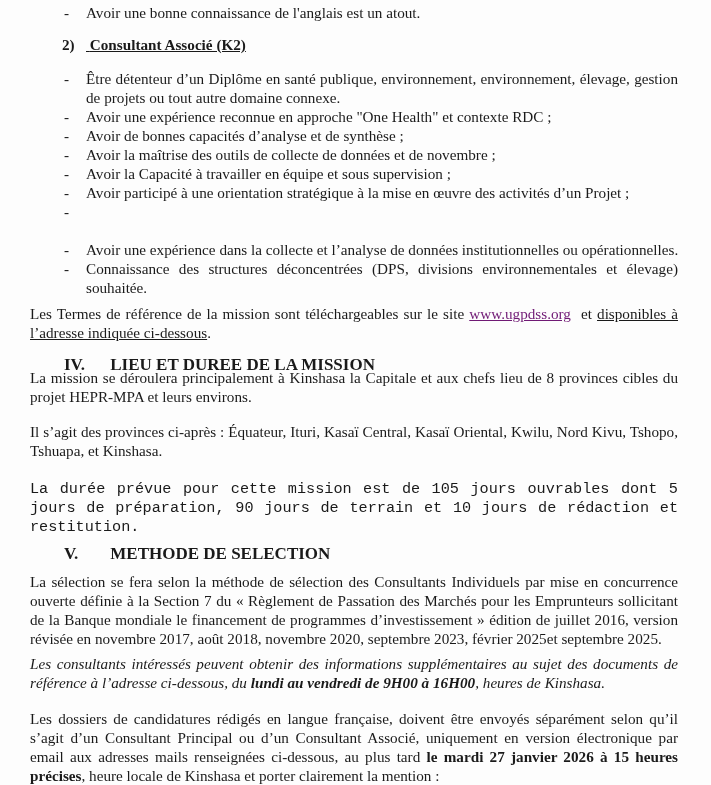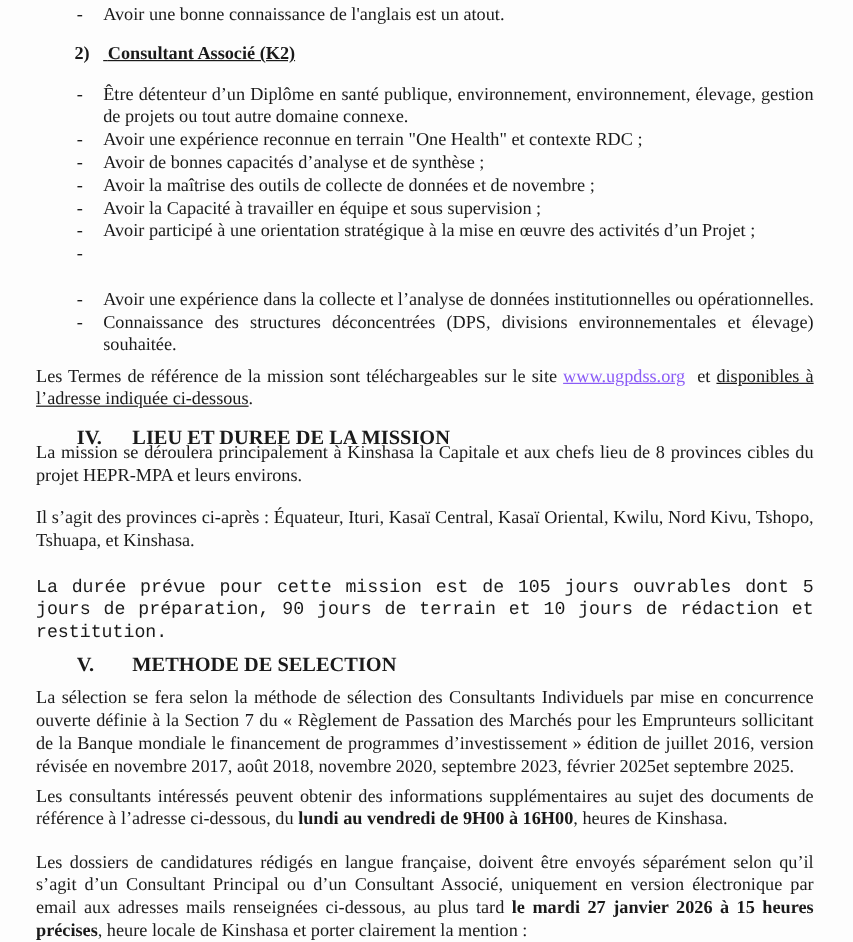--- a/index.html
+++ b/index.html
@@ -14,21 +14,21 @@
   .page { position: absolute; left: 0; top: 0; width: 711px; }
   .bullet { position: absolute; left: 64px; width: 614px; line-height: 19px; }
   .bullet .dash { position: absolute; left: 0; top: 0; }
   .bullet .txt { margin-left: 22px; display: block; text-align: justify; }
   .bullet .txt.wide { text-align: justify; text-align-last: left; }
   .para { position: absolute; left: 30px; width: 648px; line-height: 19px; text-align: justify; }
   .head { position: absolute; font-weight: bold; font-size: 17px; }
   .head .num { display: inline-block; width: 42px; }
   .sub-head { position: absolute; left: 62px; font-weight: bold; }
   .sub-head .num { display: inline-block; width: 24px; }
-  a.link { color: #8b5cf6; text-decoration: underline; }
+  a.link { color: #701a75; text-decoration: underline; }
   .u { text-decoration: underline; }
   b { font-weight: bold; }
 </style>
 </head>
 <body>
 
 <div class="page">
 
   <div class="bullet" style="top:3px;">
     <span class="dash">-</span>
@@ -39,21 +39,21 @@
     <span class="num">2)</span>
     <span>Consultant Associé (K2)</span>
   </div>
 
   <div class="bullet" style="top:69px;">
     <span class="dash">-</span>
     <span class="txt wide">Être détenteur d’un Diplôme en santé publique, environnement, environnement, élevage, gestion de projets ou tout autre domaine connexe.</span>
   </div>
   <div class="bullet" style="top:107px;">
     <span class="dash">-</span>
-    <span class="txt" style="text-align:left;">Avoir une expérience reconnue en terrain "One Health" et contexte RDC ;</span>
+    <span class="txt" style="text-align:left;">Avoir une expérience reconnue en approche "One Health" et contexte RDC ;</span>
   </div>
   <div class="bullet" style="top:126px;">
     <span class="dash">-</span>
     <span class="txt" style="text-align:left;">Avoir de bonnes capacités d’analyse et de synthèse ;</span>
   </div>
   <div class="bullet" style="top:145px;">
     <span class="dash">-</span>
     <span class="txt" style="text-align:left;">Avoir la maîtrise des outils de collecte de données et de novembre ;</span>
   </div>
   <div class="bullet" style="top:164px;">
@@ -89,21 +89,21 @@
   <div class="para" style="top:422px;">Il s’agit des provinces ci-après : Équateur, Ituri, Kasaï Central, Kasaï Oriental, Kwilu, Nord Kivu, Tshopo, Tshuapa, et Kinshasa.</div>
   <div class="para" style="top:480px;font-family:Liberation Mono, monospace;">La durée prévue pour cette mission est de 105 jours ouvrables dont 5 jours de préparation, 90 jours de terrain et 10 jours de rédaction et restitution.</div>
 
   <div class="head" style="left:64px; top:544px;">
     <span class="num">V.</span>
     <span>METHODE DE SELECTION</span>
   </div>
 
   <div class="para" style="top:572px;">La sélection se fera selon la méthode de sélection des Consultants Individuels par mise en concurrence ouverte définie à la Section 7 du « Règlement de Passation des Marchés pour les Emprunteurs sollicitant de la Banque mondiale le financement de programmes d’investissement » édition de juillet 2016, version révisée en novembre 2017, août 2018, novembre 2020, septembre 2023, février 2025et septembre 2025.</div>
 
-  <div class="para" style="top:654px;">
+  <div class="para" style="top:654px;font-style:italic;">
     <span>Les consultants intéressés peuvent obtenir des informations supplémentaires au sujet des documents de référence à l’adresse ci-dessous, du </span><b>lundi au vendredi de 9H00 à 16H00</b><span>, heures de Kinshasa.</span>
   </div>
 
   <div class="para" style="top:709px;">
     <span>Les dossiers de candidatures rédigés en langue française, doivent être envoyés séparément selon qu’il s’agit d’un Consultant Principal ou d’un Consultant Associé, uniquement en version électronique par email aux adresses mails renseignées ci-dessous, au plus tard </span><b>le mardi 27 janvier 2026 à 15 heures précises</b><span>, heure locale de Kinshasa et porter clairement la mention :</span>
   </div>
 
 </div>
 
 </body></html>

